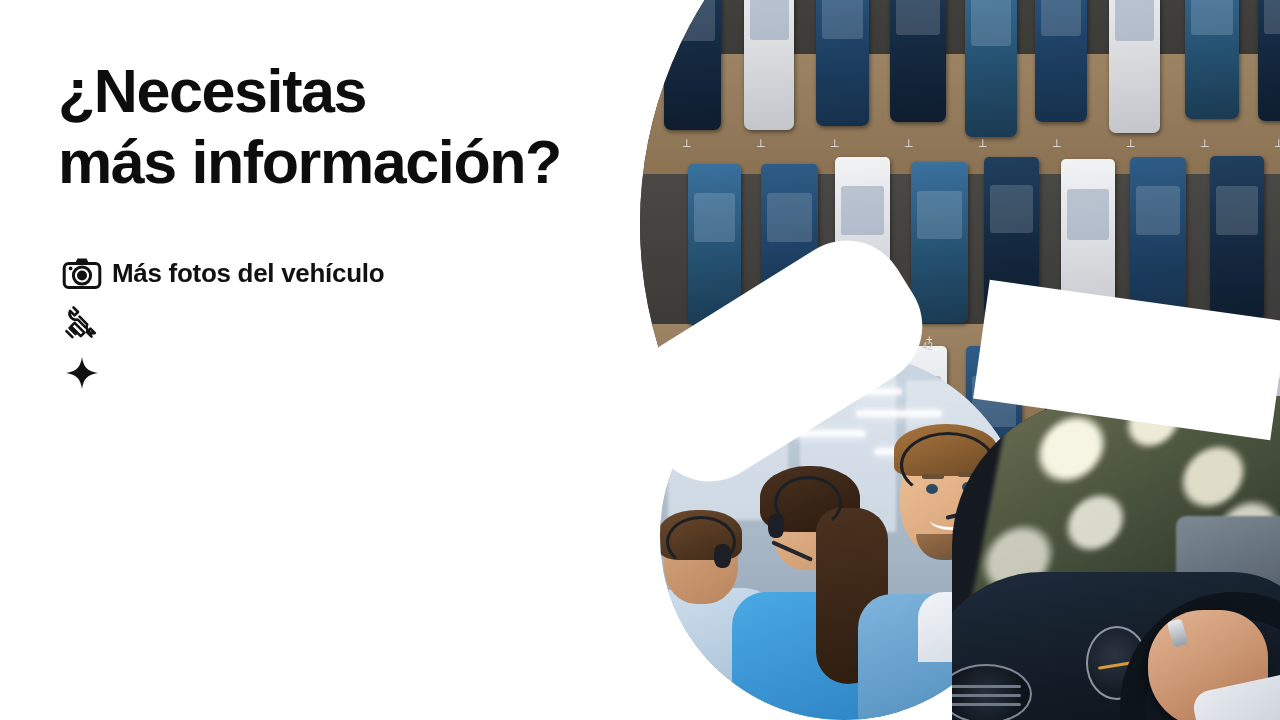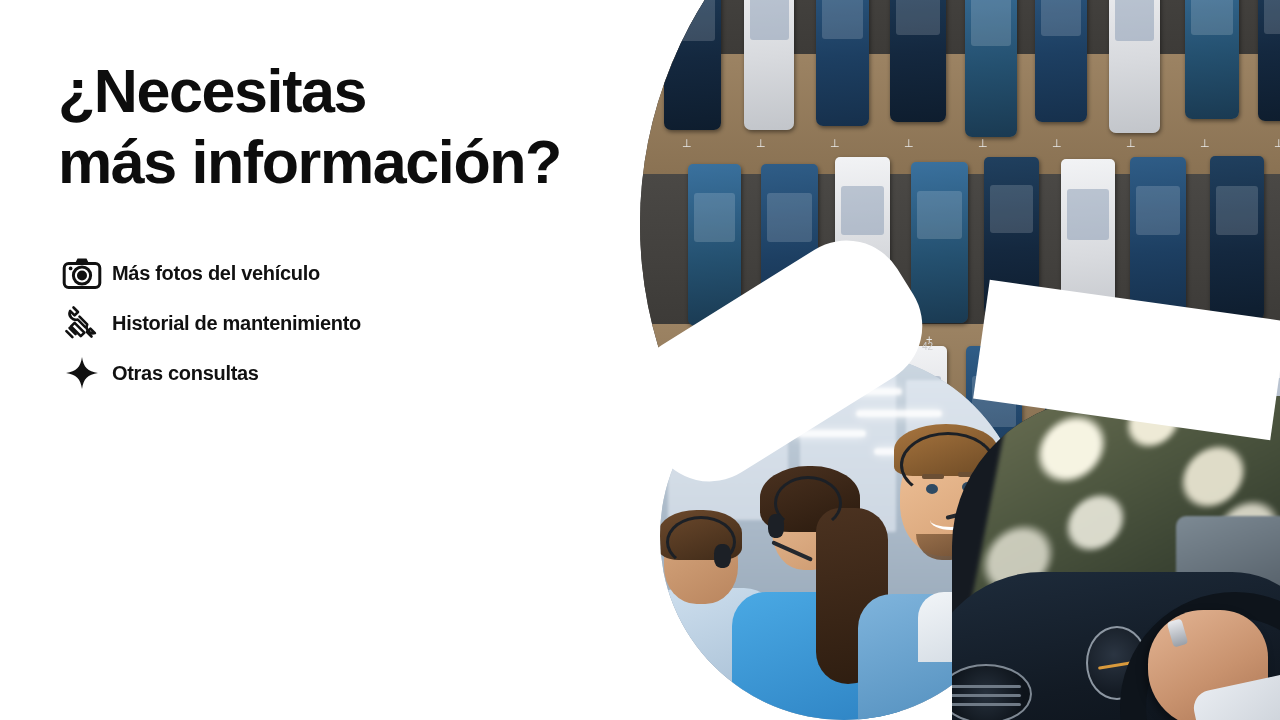--- a/index.html
+++ b/index.html
@@ -221,21 +221,21 @@
   }
   .feature-row {
     display:flex; align-items:center;
     height:50px;
   }
   .feature-icon {
     width:60px; min-width:60px; height:44px;
     display:flex; align-items:center; justify-content:center;
   }
   .feature-label {
-    font-size:20px; font-weight:bold; color:#111111;
+    font-size:26px; font-weight:bold; color:#111111;
     letter-spacing:-.3px;
   }
 
   #contact-cta {
     position:absolute; left:0; top:470px; width:664px;
     text-align:center;
     font-size:37px; font-weight:bold; color:#e3574e;
     letter-spacing:-.6px;
   }
 
@@ -411,32 +411,30 @@
             <path d="M12.5 4.5 L17 9 L13.6 12.4 L9.1 7.9
                      A6.4 6.4 0 0 0 16.8 16.6 L24.5 24.3"></path>
             <path d="M30.5 33.5 L26 29 L29.4 25.6 L33.9 30.1
                      A6.4 6.4 0 0 1 26.2 21.4 L18.5 13.7"></path>
             <path d="M13.6 19.8 L23.4 29.6 L19.8 33.2 L10 23.4 Z"></path>
             <path d="M8.6 25 L14.6 31"></path>
             <path d="M5.4 28.2 L11.4 34.2"></path>
           </g>
         </svg>
       </span>
-      <span class="feature-label">Historial de mantenimiento</span>
     </div>
 
     <div class="feature-row">
       <span class="feature-icon">
         <svg width="34" height="34" viewBox="0 0 34 34" aria-hidden="true">
           <path d="M17 1 C18.4 11.2 22.8 15.6 33 17
                    C22.8 18.4 18.4 22.8 17 33
                    C15.6 22.8 11.2 18.4 1 17
                    C11.2 15.6 15.6 11.2 17 1 Z" fill="#111"></path>
         </svg>
       </span>
-      <span class="feature-label">Otras consultas</span>
     </div>
 
   </div>
 
 
 
 </div>
 
 </body></html>

